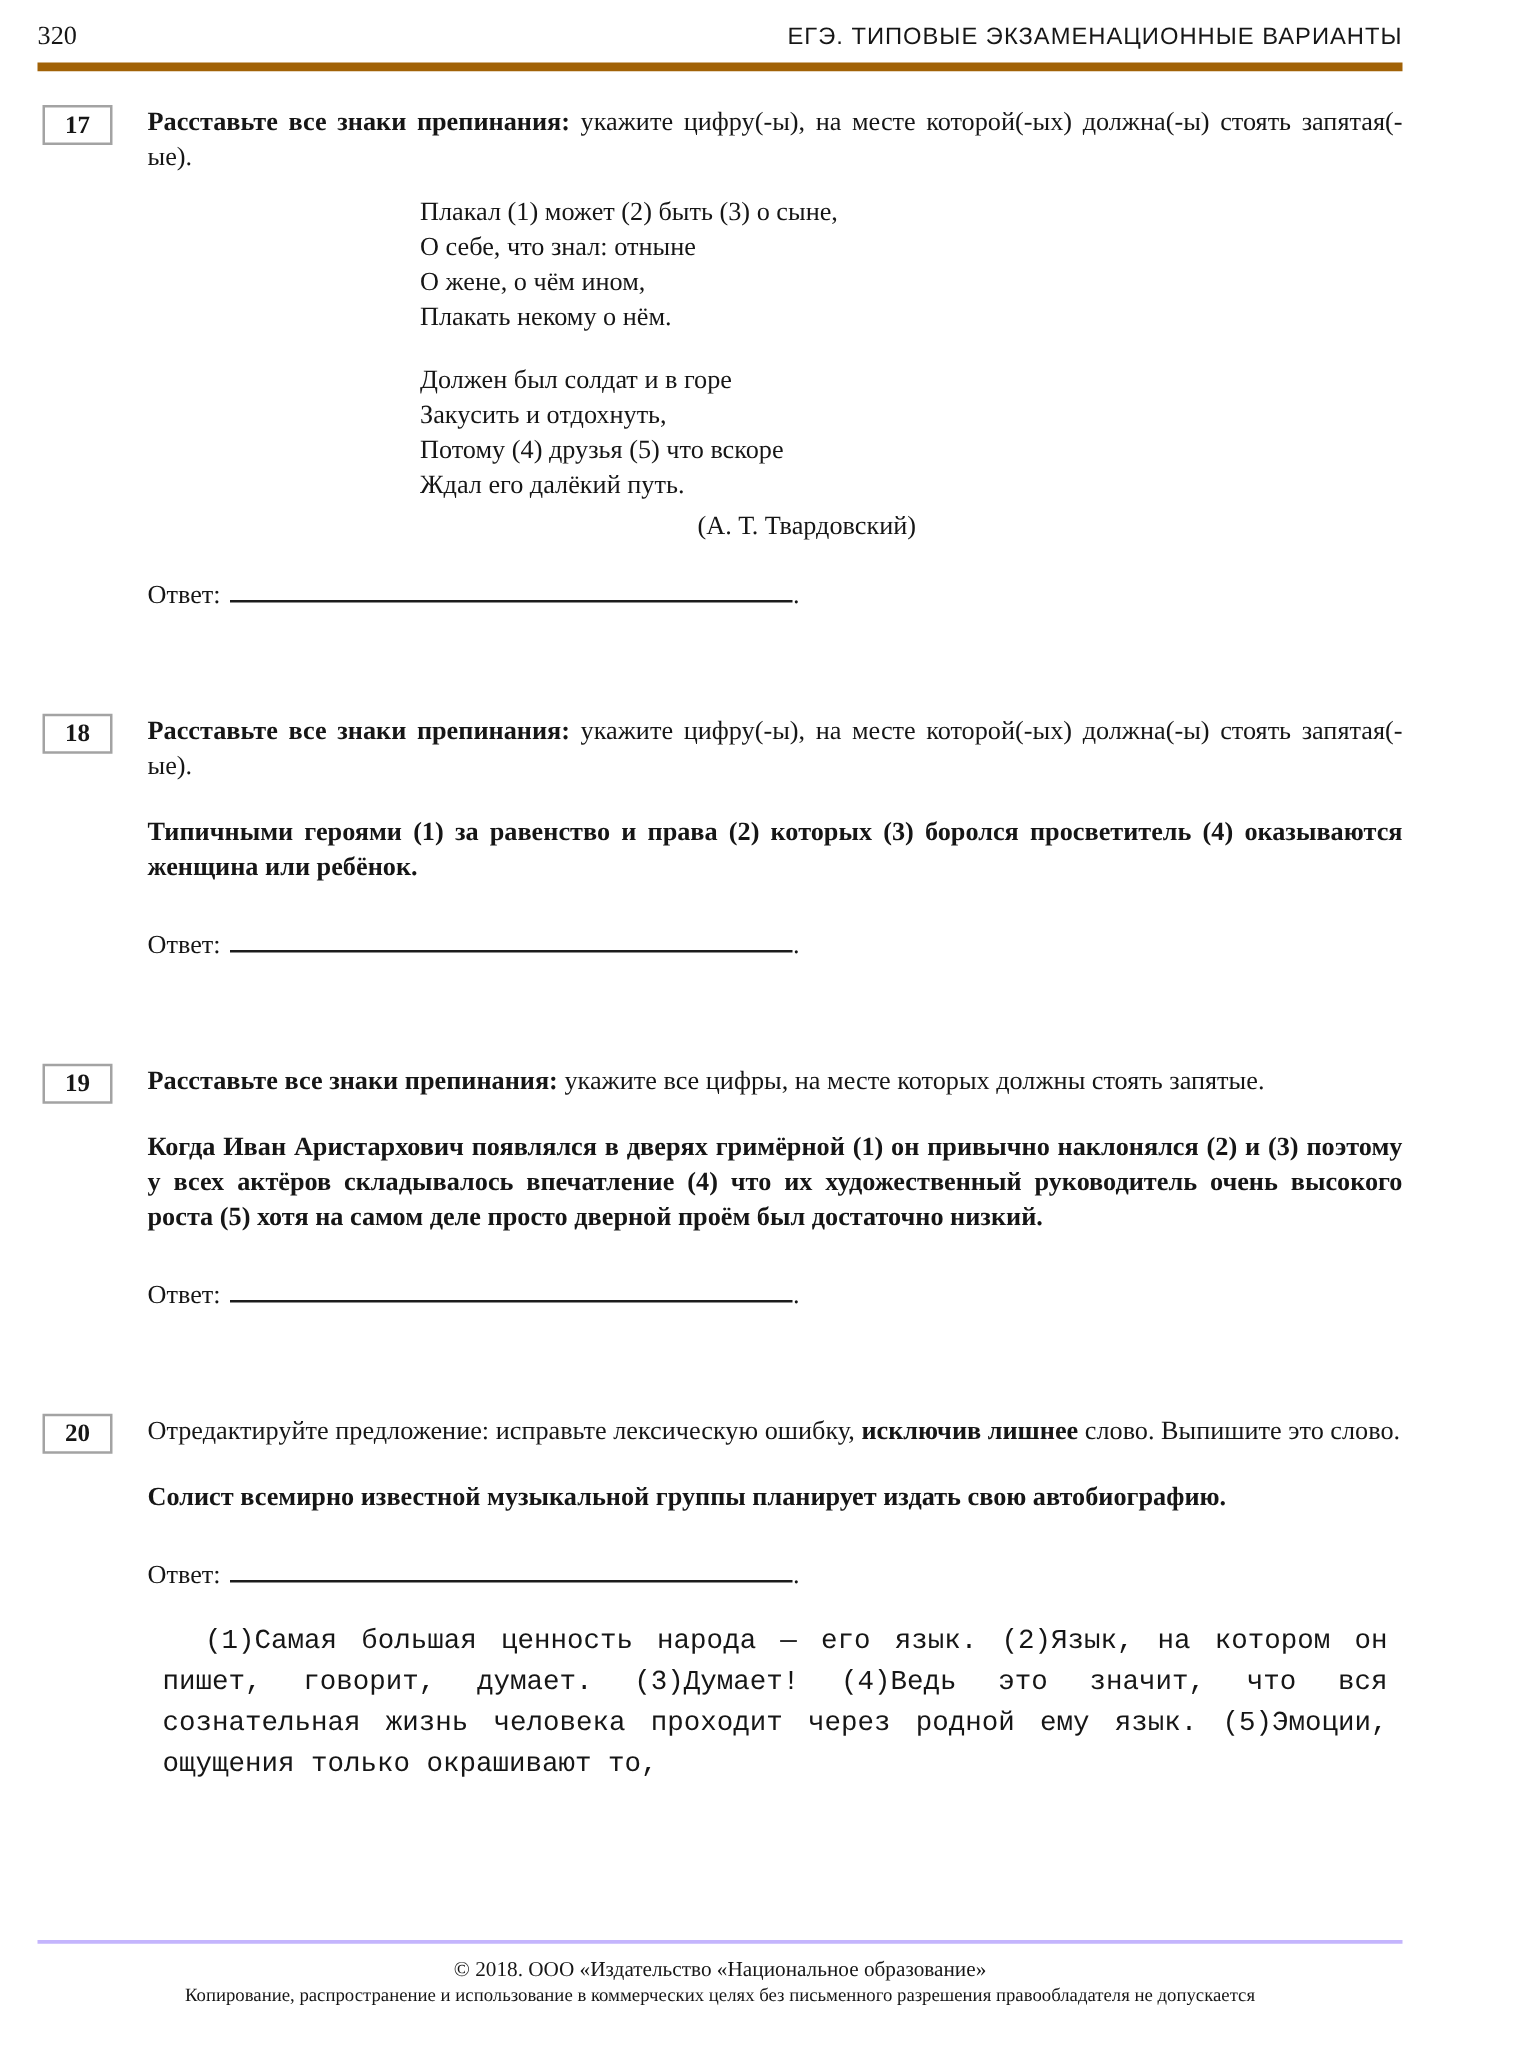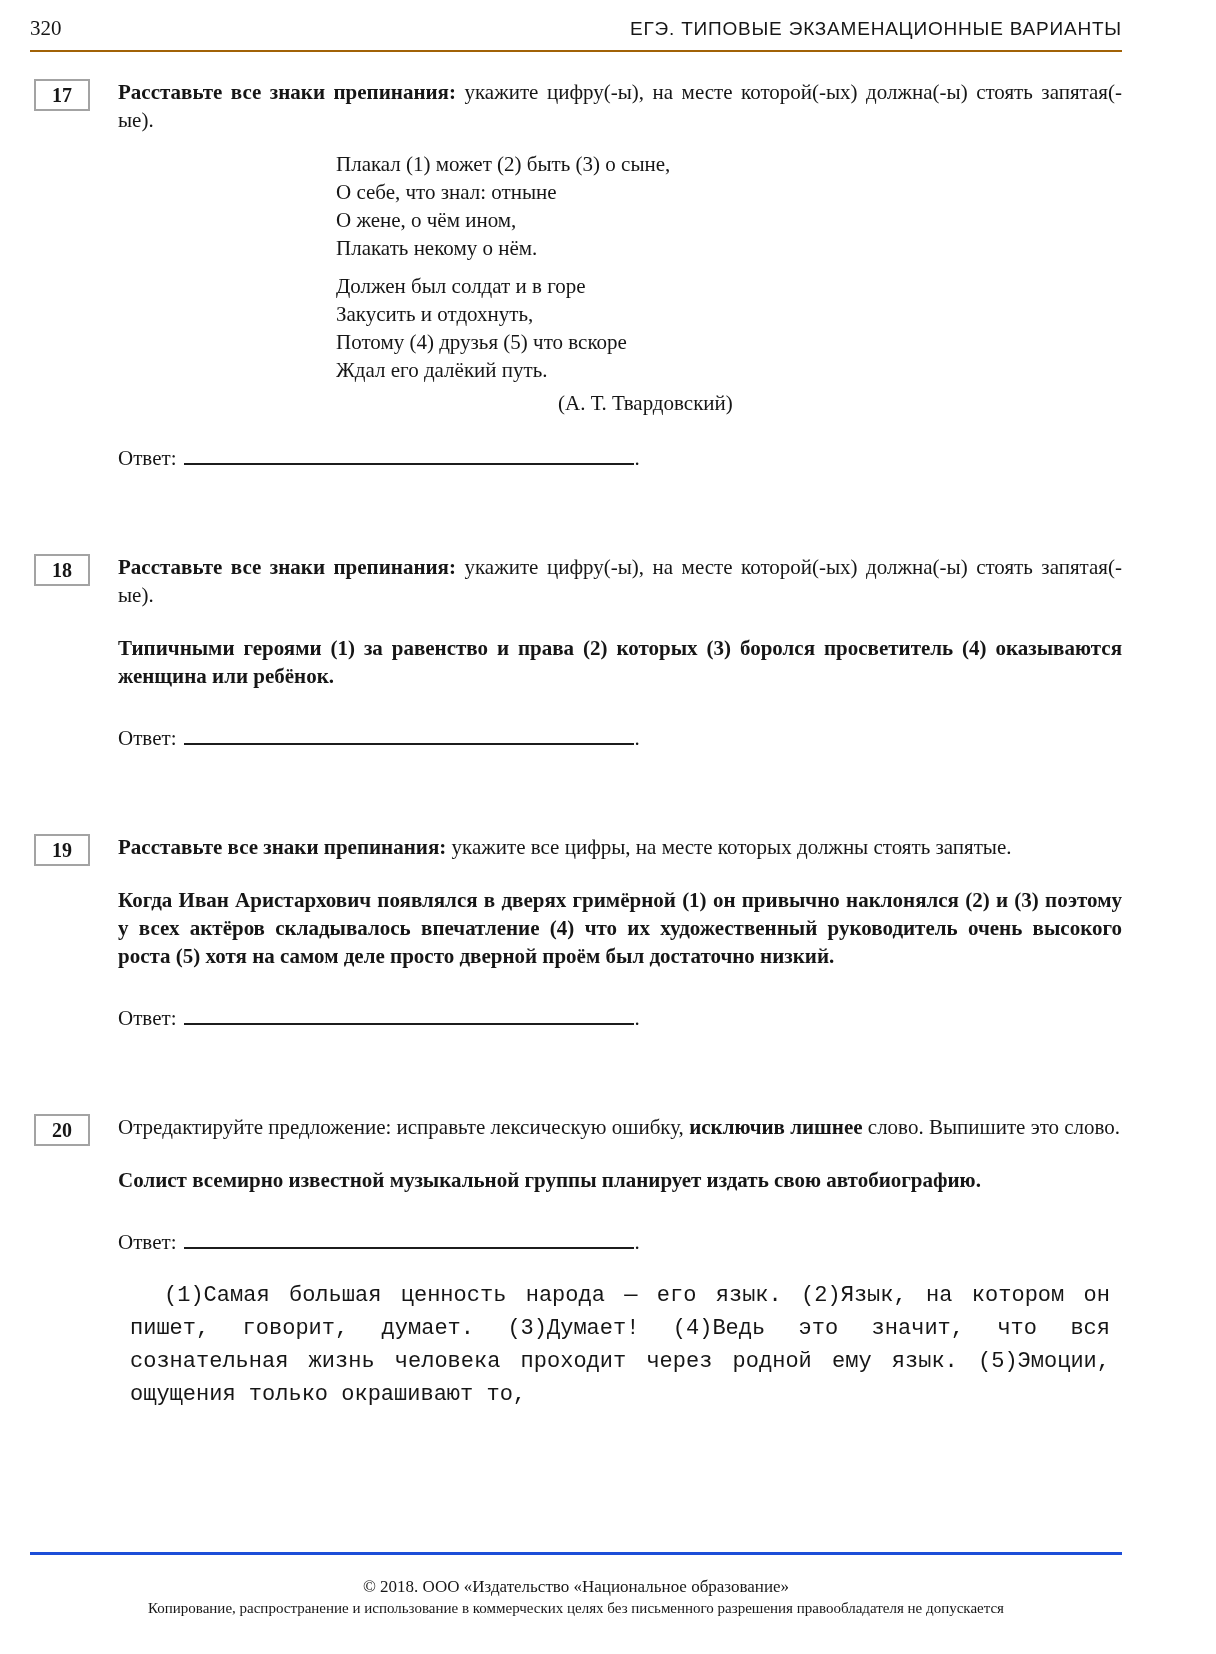--- a/index.html
+++ b/index.html
@@ -13,21 +13,21 @@
     overflow: hidden;
   }
   .page {
     box-sizing: border-box;
     padding: 16px 94px 0 30px;
   }
   .header-row {
     display: flex;
     justify-content: space-between;
     align-items: baseline;
-    border-bottom: 2px solid #a16207;
+    border-bottom: 7px solid #a16207;
     padding-bottom: 9px;
     text-align: right;
   }
   .page-num { font-size: 21px; }
   .header-title {
     font-family: "Liberation Sans", sans-serif;
     font-size: 19px;
     letter-spacing: 0.8px;
   }
   .content { margin-left: 88px; position: relative; }
@@ -56,21 +56,21 @@
   }
   .sentence {
     margin: 25px 0 0;
     font-size: 21px;
     line-height: 28px;
     text-align: justify;
     font-weight: bold;
   }
   .poem { margin: 16px 0 0 218px; }
   .stanza { font-size: 21px; line-height: 28px; font-weight: normal; }
-  .stanza + .stanza { margin-top: 10px; }
+  .stanza + .stanza { margin-top: 22px; }
   .attribution { margin: 7px 0 0 440px; font-size: 21px; }
   .answer { margin: 36px 0 0; font-size: 21px; }
   .answer-17 { margin-top: 30px; }
   .answer-rule {
     display: inline-block;
     width: 450px;
     height: 14px;
     border-bottom: 2px solid #1c1c1c;
     margin-left: 8px;
     vertical-align: baseline;
@@ -90,22 +90,22 @@
     line-height: 33px;
     text-align: justify;
     text-indent: 34px;
     font-family: Liberation Mono, monospace;
   }
   .footer {
     position: absolute;
     left: 30px;
     right: 94px;
     top: 1552px;
-    border-top: 3px solid #1d4ed8;
-    padding-top: 22px;
+    border-top: 3px solid #c4b5fd;
+    padding-top: 11px;
     text-align: center;
   }
   .copyright { font-size: 17px; margin: 0; }
   .notice { font-size: 15px; margin: 3px 0 0; }
 </style>
 </head>
 <body>
 
 <div class="page">
 

